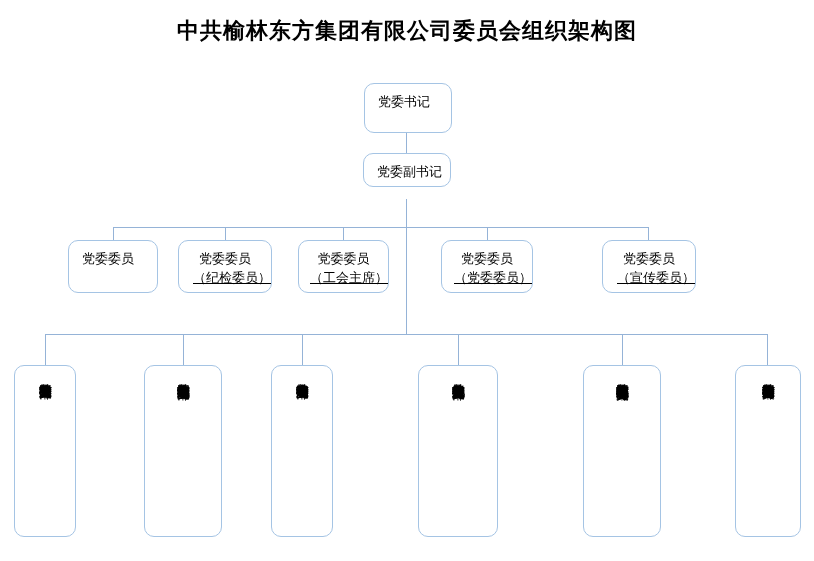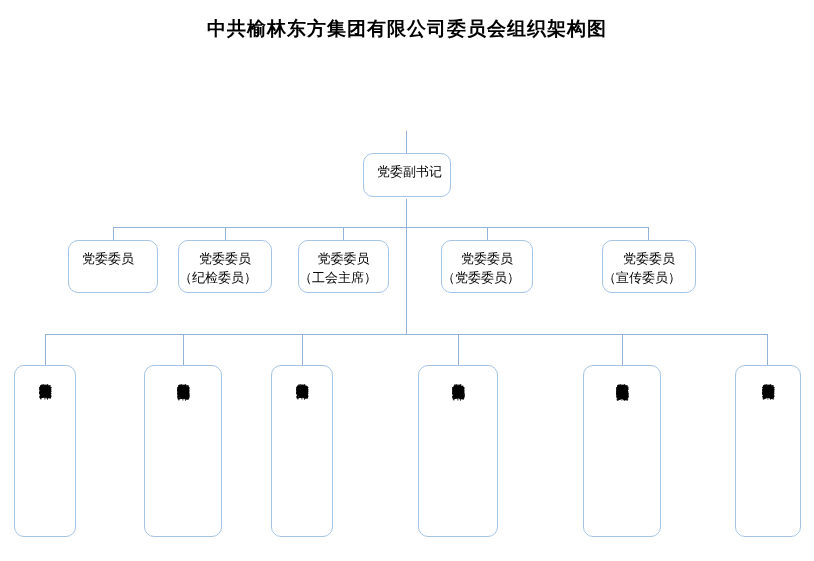--- a/index.html
+++ b/index.html
@@ -14,21 +14,21 @@
     height: 561px;
     background: #ffffff;
     overflow: hidden;
   }
   .title {
     position: absolute;
     top: 16px;
     left: 0;
     width: 814px;
     text-align: center;
-    font-size: 19px;
+    font-size: 22px;
     font-weight: bold;
     letter-spacing: 1px;
     color: #000000;
   }
   .node {
     position: absolute;
     box-sizing: border-box;
     background: #ffffff;
     border: 1.5px solid #a5c4e4;
     border-radius: 10px;
@@ -38,21 +38,22 @@
   }
   .nlabel {
     text-align: center;
     padding-top: 8px;
   }
   .nlabel.left {
     text-align: left;
     padding-left: 13px;
   }
   .sub {
-    text-align: left;
+    text-align: right;
+    text-decoration: underline;
   }
   
   .vnode {
     display: flex;
     justify-content: center;
     align-items: flex-start;
     padding-top: 7px;
   }
   .vtext {
     writing-mode: vertical-rl;
@@ -89,22 +90,25 @@
   <div class="line v" style="left:648px;top:227px;height:13px"></div>
 
   <div class="line h" style="left:45px;top:334px;width:723px"></div>
   <div class="line v" style="left:45px;top:334px;height:31px"></div>
   <div class="line v" style="left:183px;top:334px;height:31px"></div>
   <div class="line v" style="left:302px;top:334px;height:31px"></div>
   <div class="line v" style="left:458px;top:334px;height:31px"></div>
   <div class="line v" style="left:622px;top:334px;height:31px"></div>
   <div class="line v" style="left:767px;top:334px;height:31px"></div>
 
+  <div class="node" style="left:364px;top:83px;width:88px;height:50px">
+    <div class="nlabel left">党委书记</div>
+  </div>
 
-  <div class="node" style="left:363px;top:153px;width:88px;height:44px">
+  <div class="node" style="left:363px;top:153px;width:88px;height:34px">
     <div class="nlabel left">党委副书记</div>
   </div>
 
   <div class="node" style="left:68px;top:240px;width:90px;height:53px">
     <div class="nlabel left">党委委员</div>
   </div>
   <div class="node" style="left:178px;top:240px;width:94px;height:53px">
     <div class="nlabel">党委委员</div>
     <div class="sub">（纪检委员）</div>
   </div>

